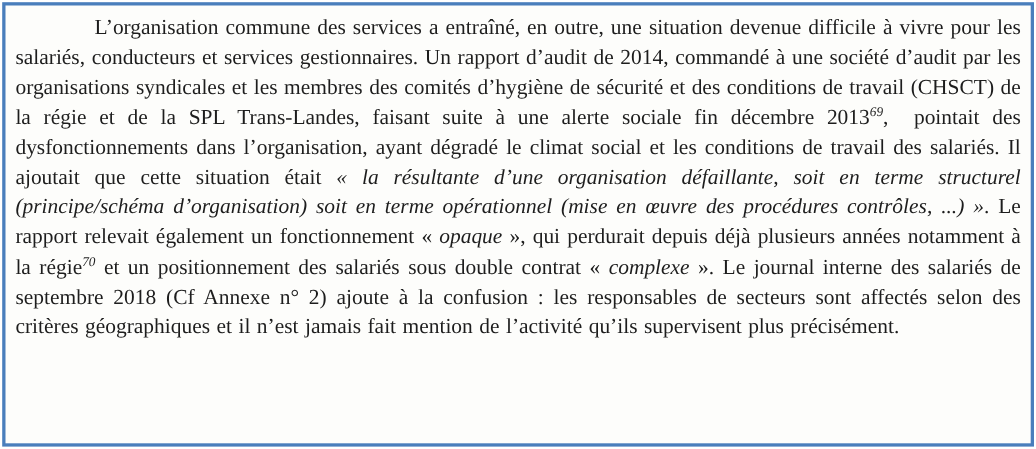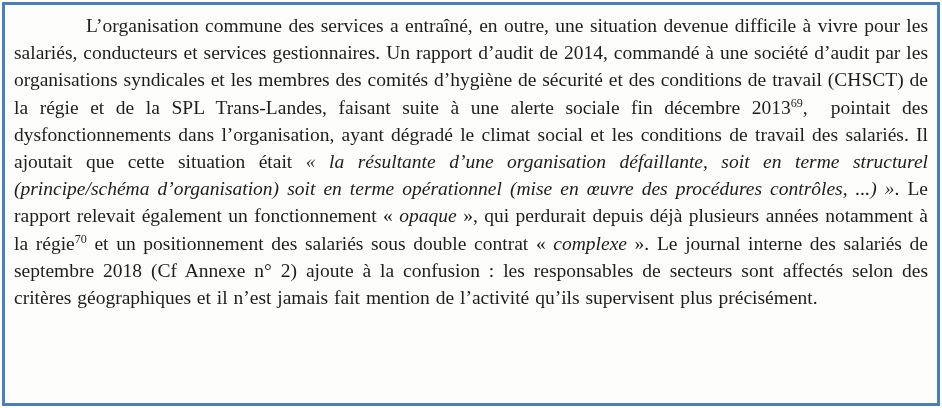--- a/index.html
+++ b/index.html
@@ -26,20 +26,21 @@
     color: #1d1d1d;
     text-align: justify;
     text-indent: 72px;
     word-spacing: 1px;
   }
   .para em { font-style: italic; }
   .para sup {
     font-size: 0.62em;
     line-height: 0;
     vertical-align: super;
+    font-style: italic;
   }
 </style>
 </head>
 <body>
 
 <div class="page">
   <div class="text-box" style="border-color: rgb(74, 126, 188); background-color: rgb(253, 253, 251);">
     <p class="para" style="color: rgb(29, 29, 29);"><span>L’organisation commune des services a entraîné, en outre, une situation devenue difficile à vivre pour les salariés, conducteurs et services gestionnaires. Un rapport d’audit de 2014, commandé à une société d’audit par les organisations syndicales et les membres des comités d’hygiène de sécurité et des conditions de travail (CHSCT) de la régie et de la SPL Trans-Landes, faisant suite à une alerte sociale fin décembre 2013</span><sup>69</sup><span>,&nbsp; pointait des dysfonctionnements dans l’organisation, ayant dégradé le climat social et les conditions de travail des salariés. Il ajoutait que cette situation était </span><em>« la résultante d’une organisation défaillante, soit en terme structurel (principe/schéma d’organisation) soit en terme opérationnel (mise en œuvre des procédures contrôles, ...) »</em><span>. Le rapport relevait également un fonctionnement « </span><em>opaque</em><span> », qui perdurait depuis déjà plusieurs années notamment à la régie</span><sup>70</sup><span> et un positionnement des salariés sous double contrat « </span><em>complexe</em><span> ». Le journal interne des salariés de septembre 2018 (Cf Annexe n° 2) ajoute à la confusion : les responsables de secteurs sont affectés selon des critères géographiques et il n’est jamais fait mention de l’activité qu’ils supervisent plus précisément.</span></p>
   </div>
 </div>

